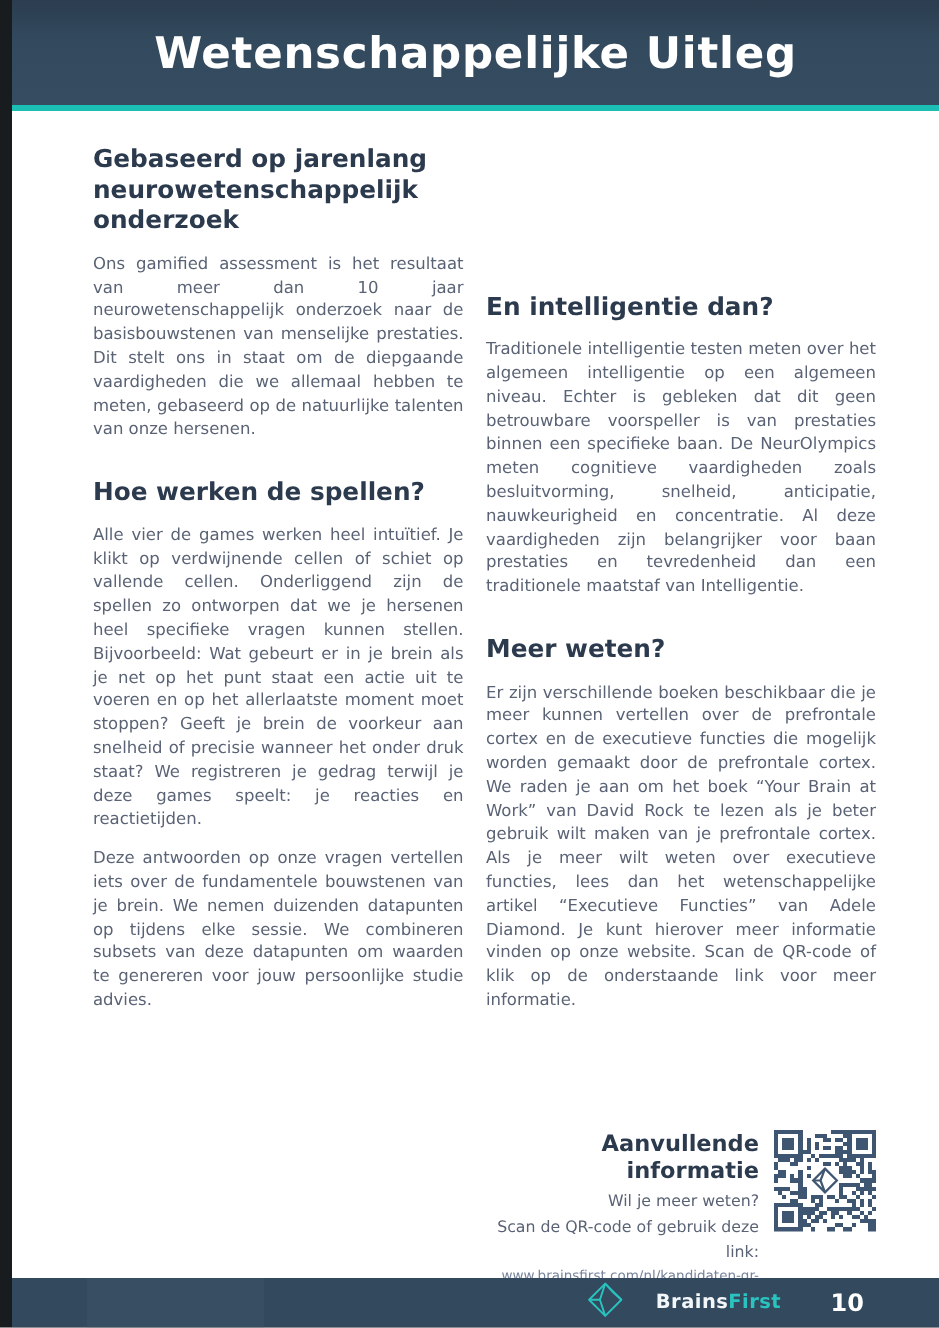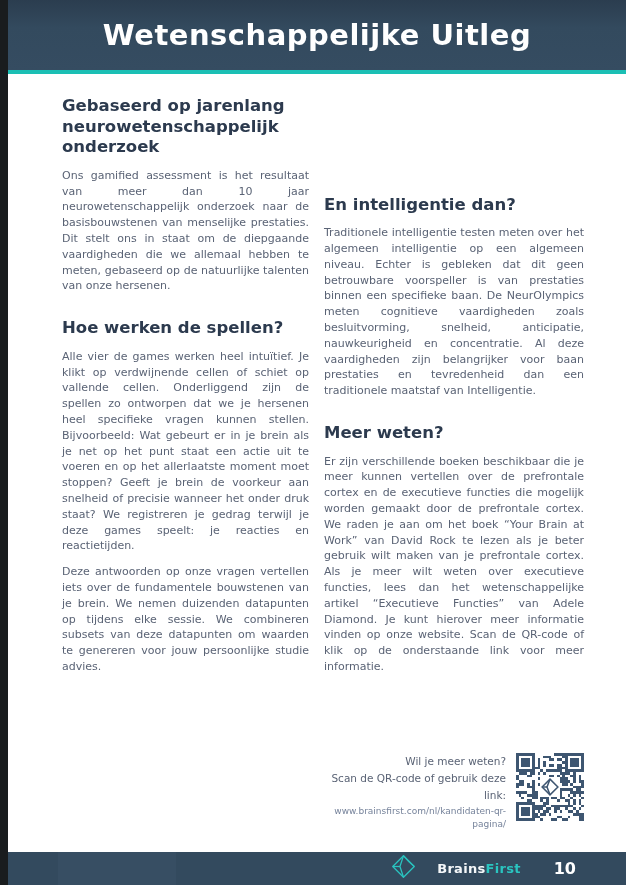--- a/index.html
+++ b/index.html
@@ -105,20 +105,21 @@
       </section>
       <section>
         <h2>Meer weten?</h2>
         <p>Er zijn verschillende boeken beschikbaar die je meer kunnen vertellen over de prefrontale cortex en de executieve functies die mogelijk worden gemaakt door de prefrontale cortex. We raden je aan om het boek “Your Brain at Work” van David Rock te lezen als je beter gebruik wilt maken van je prefrontale cortex. Als je meer wilt weten over executieve functies, lees dan het wetenschappelijke artikel “Executieve Functies” van Adele Diamond. Je kunt hierover meer informatie vinden op onze website. Scan de QR-code of klik op de onderstaande link voor meer informatie.</p>
       </section>
     </div>
   </main>
 
   <aside class="info">
     <div class="info-text">
+      <h3>Aanvullende informatie</h3>
       <div class="info-line">Wil je meer weten?</div>
       <div class="info-line">Scan de QR-code of gebruik deze link:</div>
       <a href="#" class="info-link">www.brainsfirst.com/nl/kandidaten-qr-pagina/</a>
     </div>
     <div class="qr">
       <svg id="qr-svg" width="68" height="68" viewBox="0 0 25 25" shape-rendering="crispEdges">
           <rect x="14" y="0" width="1" height="1" fill="#3e5671"></rect>
           <rect x="15" y="0" width="1" height="1" fill="#3e5671"></rect>
           <rect x="16" y="0" width="1" height="1" fill="#3e5671"></rect>
           <rect x="17" y="0" width="1" height="1" fill="#3e5671"></rect>

